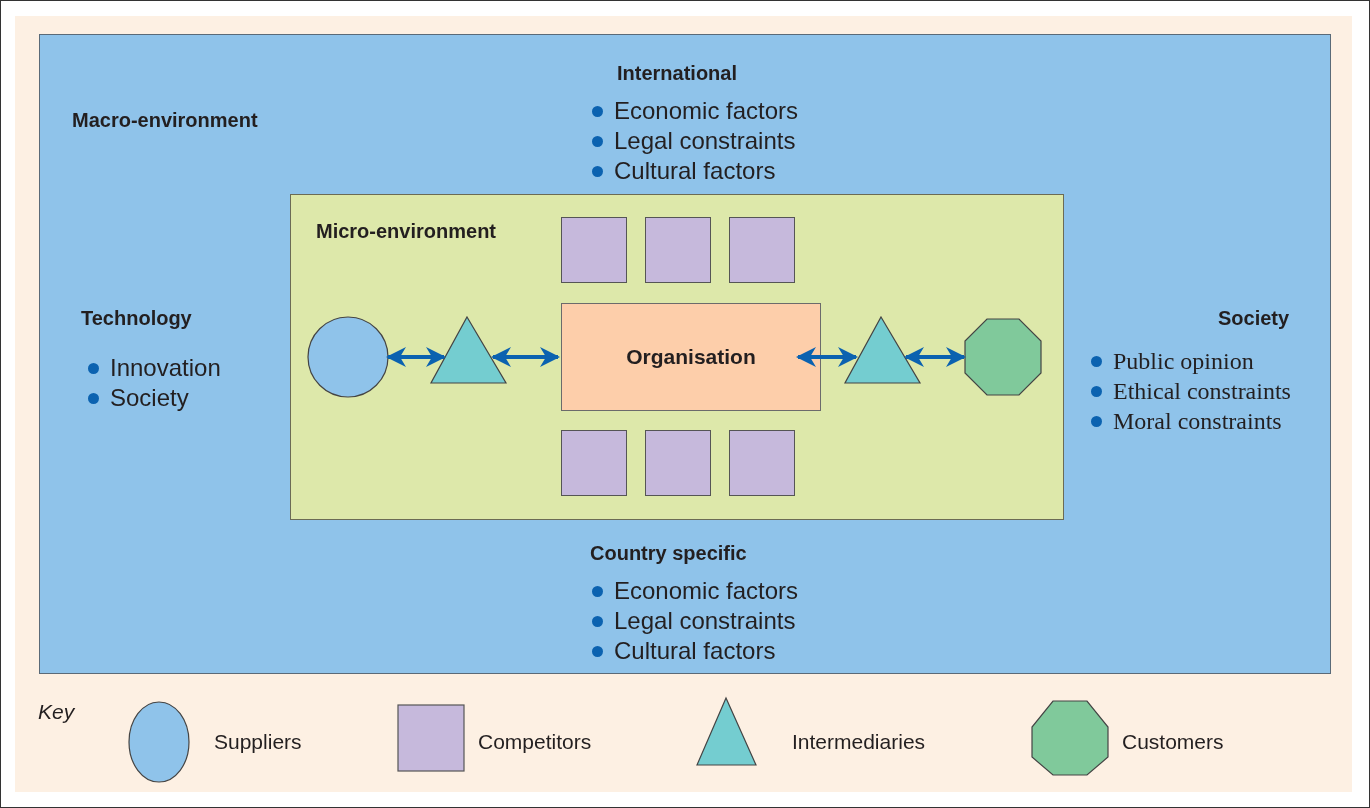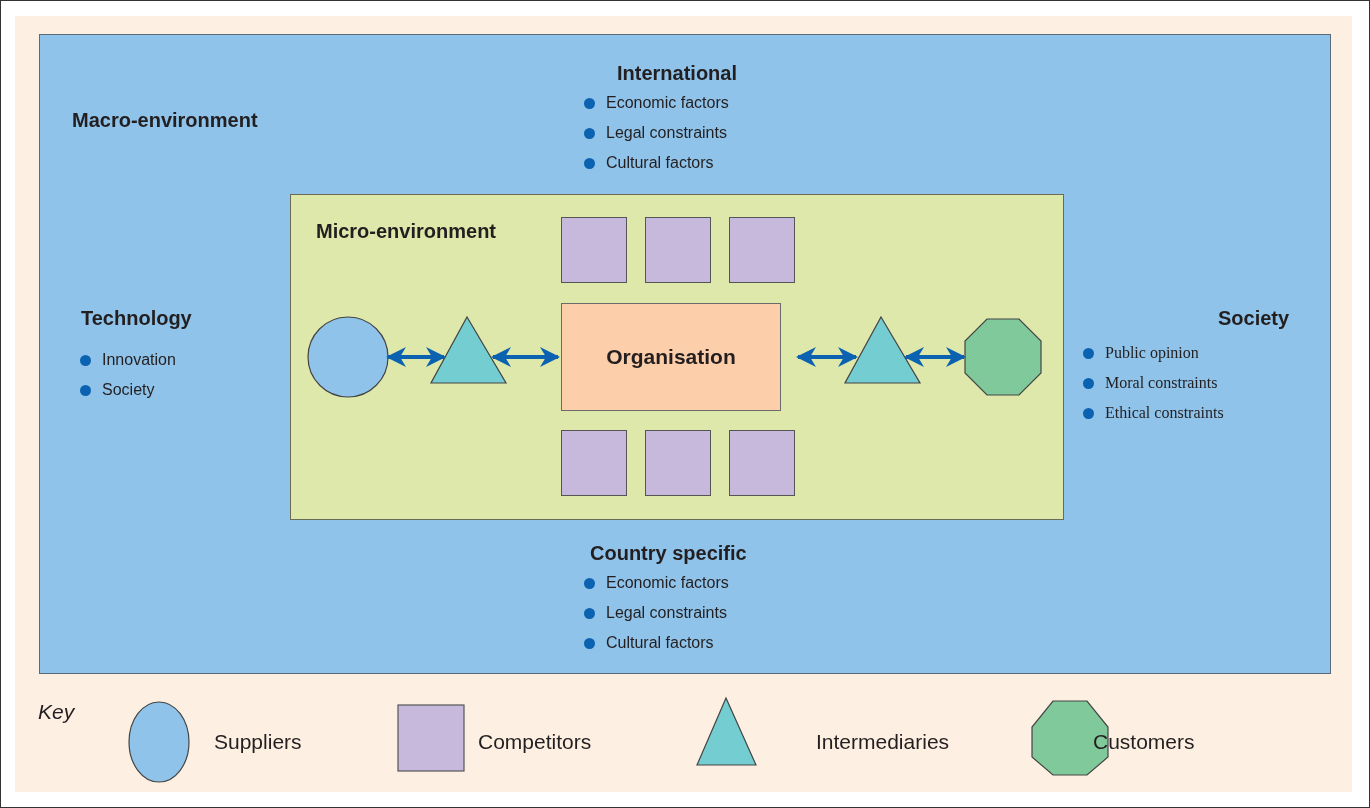--- a/index.html
+++ b/index.html
@@ -5,25 +5,25 @@
   html, body { margin:0; padding:0; }
   body { width:1370px; height:808px; background:#ffffff; position:relative; overflow:hidden;
          font-family:"Liberation Sans", sans-serif; color:#231f20; }
   .frame { position:absolute; left:0; top:0; width:1368px; height:806px; border:1px solid #333; background:#fff; }
   .panel { position:absolute; left:15px; top:16px; width:1337px; height:776px; background:#fdf0e3; }
   .macro { position:absolute; left:39px; top:34px; width:1292px; height:640px; background:#8fc3ea; border:1px solid #5a6a78; box-sizing:border-box; }
   .micro { position:absolute; left:290px; top:194px; width:774px; height:326px; background:#dde8aa; border:1px solid #6b6b55; box-sizing:border-box; }
   .label { position:absolute; font-size:20px; white-space:nowrap; }
   .bold { font-weight:bold; }
   .group-title { position:absolute; font-weight:bold; font-size:20px; white-space:nowrap; }
-  .bullets { position:absolute; list-style:none; margin:0; padding:0; font-size:16px; }
+  .bullets { position:absolute; list-style:none; margin:8px; padding:0; font-size:24px; }
   .bullets li { height:30px; line-height:30px; white-space:nowrap; display:flex; align-items:center; }
   .dot { display:inline-block; width:11px; height:11px; border-radius:50%; background:#0b62b0; margin-right:11px; }
   .square { position:absolute; width:66px; height:66px; background:#c6b9dc; border:1px solid #555; box-sizing:border-box; }
-  .org { position:absolute; left:561px; top:303px; width:220px; height:108px; background:#fdceaa; border:1px solid #6b6b6b; box-sizing:border-box;
+  .org { position:absolute; left:561px; top:303px; width:260px; height:108px; background:#fdceaa; border:1px solid #6b6b6b; box-sizing:border-box;
          display:flex; align-items:center; justify-content:center; font-weight:bold; font-size:21px; }
   svg.shapes { position:absolute; left:0; top:0; }
   .key-text { position:absolute; font-size:21px; white-space:nowrap; }
 </style>
 </head>
 <body>
 
 <div class="frame"></div>
 <div class="panel"></div>
 
@@ -59,25 +59,25 @@
 </ul>
 
 <div class="group-title" style="left:1218px; top:307px;">Society</div>
 <ul class="bullets" style="left:1083px; top:338px;font-family:Liberation Serif, serif;">
   <li>
       <span class="dot"></span>
       <span>Public opinion</span>
     </li>
   <li>
       <span class="dot"></span>
-      <span>Moral constraints</span>
+      <span>Ethical constraints</span>
     </li>
   <li>
       <span class="dot"></span>
-      <span>Ethical constraints</span>
+      <span>Moral constraints</span>
     </li>
 </ul>
 
 <div class="group-title" style="left:590px; top:542px;">Country specific</div>
 <ul class="bullets" style="left:584px; top:568px;">
   <li>
       <span class="dot"></span>
       <span>Economic factors</span>
     </li>
   <li>
@@ -126,14 +126,14 @@
 
   <ellipse cx="159" cy="742" rx="30" ry="40" fill="#8fc3ea" stroke="#444" stroke-width="1.2"></ellipse>
   <rect x="398" y="705" width="66" height="66" fill="#c6b9dc" stroke="#555" stroke-width="1.2"></rect>
   <polygon points="726,698 756,765 697,765" fill="#74cdd0" stroke="#444" stroke-width="1.2"></polygon>
   <polygon points="1053,701 1087,701 1108,727 1108,757 1087,775 1053,775 1032,757 1032,727" fill="#80c99b" stroke="#444" stroke-width="1.2"></polygon>
 </svg>
 
 <div class="key-text" style="left:38px; top:700px; font-style:italic;">Key</div>
 <div class="key-text" style="left:214px; top:730px;">Suppliers</div>
 <div class="key-text" style="left:478px; top:730px;">Competitors</div>
-<div class="key-text" style="left:792px; top:730px;margin-left:24px;">Intermediaries</div>
-<div class="key-text" style="left:1093px; top:730px;">Customers</div>
+<div class="key-text" style="left:792px; top:730px;">Intermediaries</div>
+<div class="key-text" style="left:1122px; top:730px;">Customers</div>
 
 </body></html>

